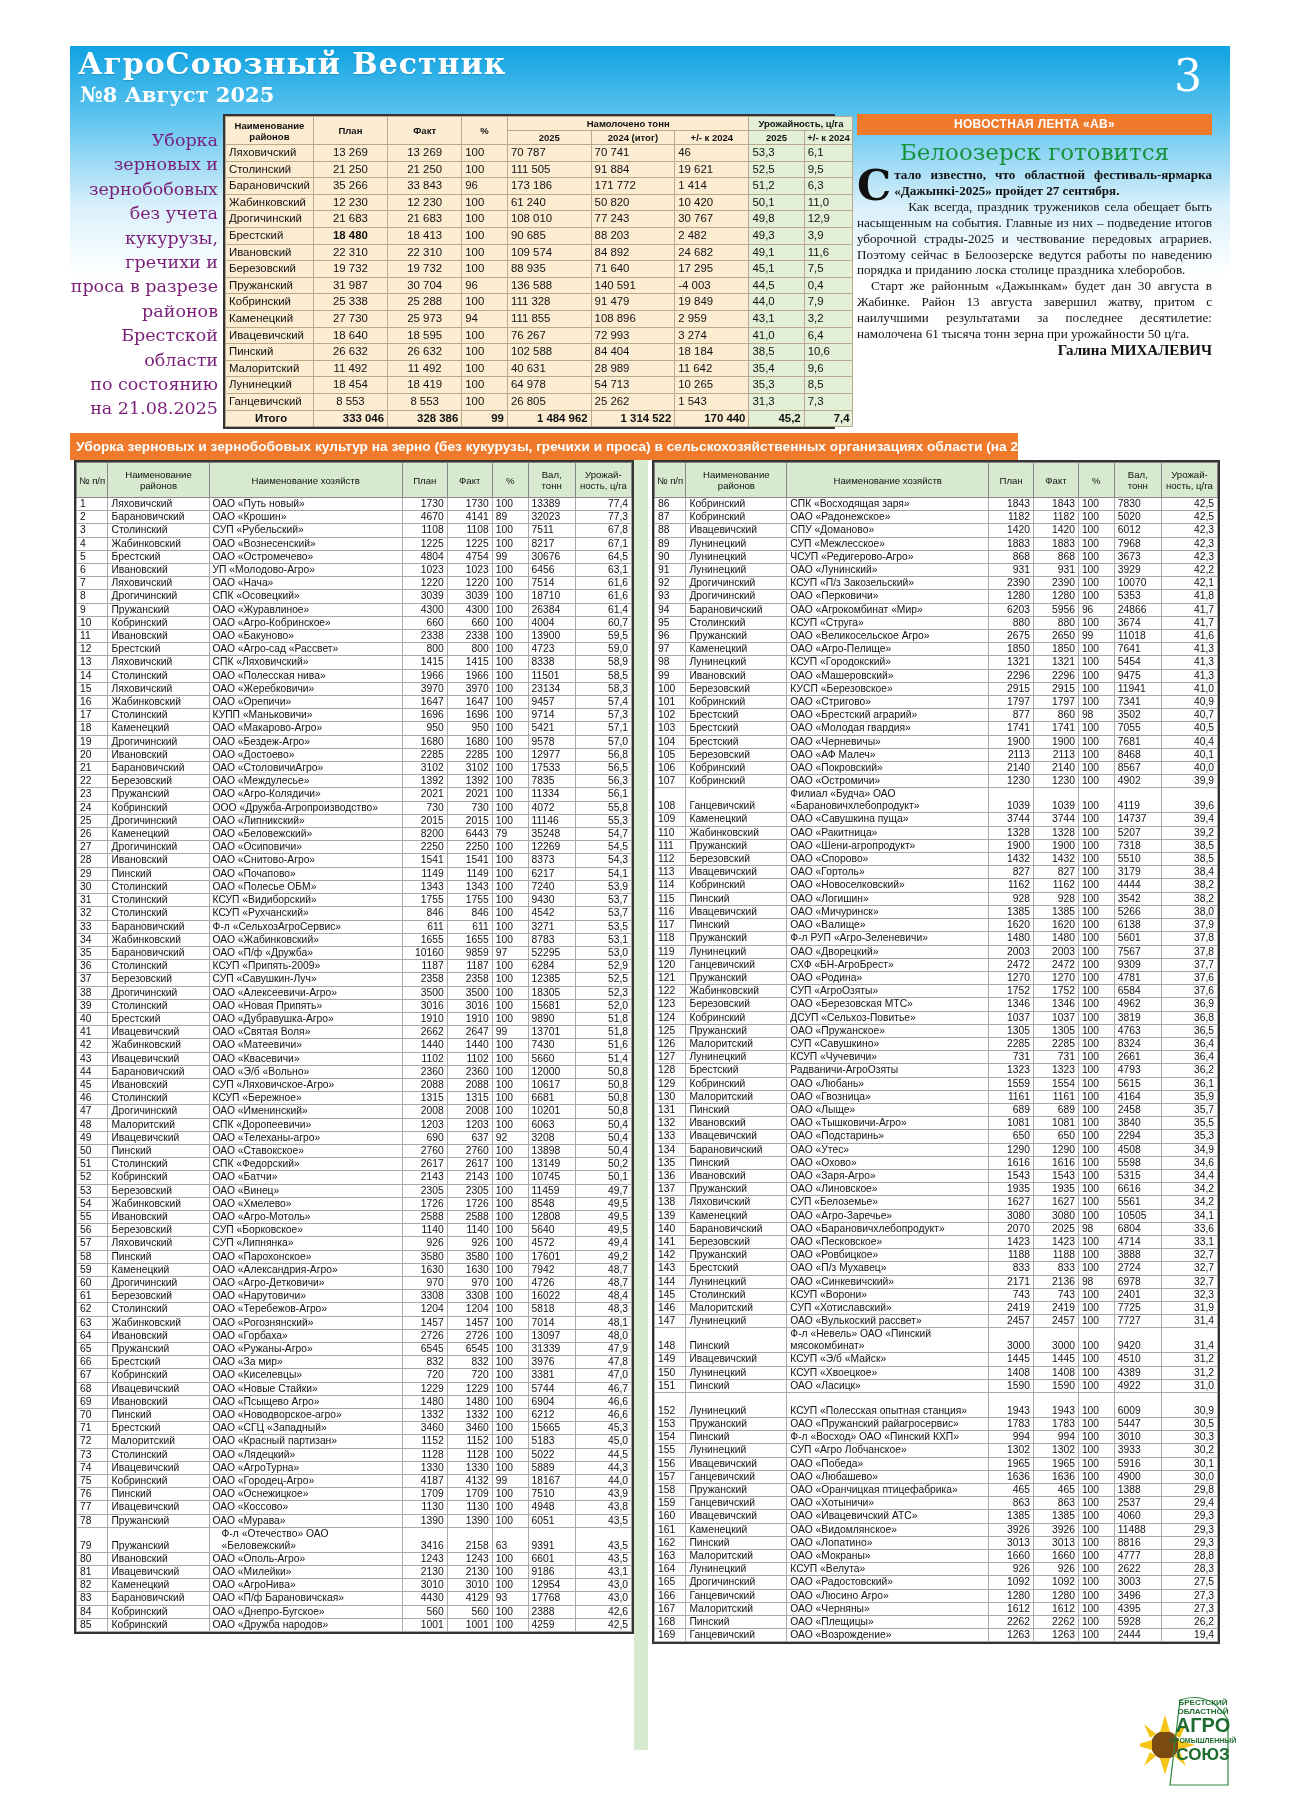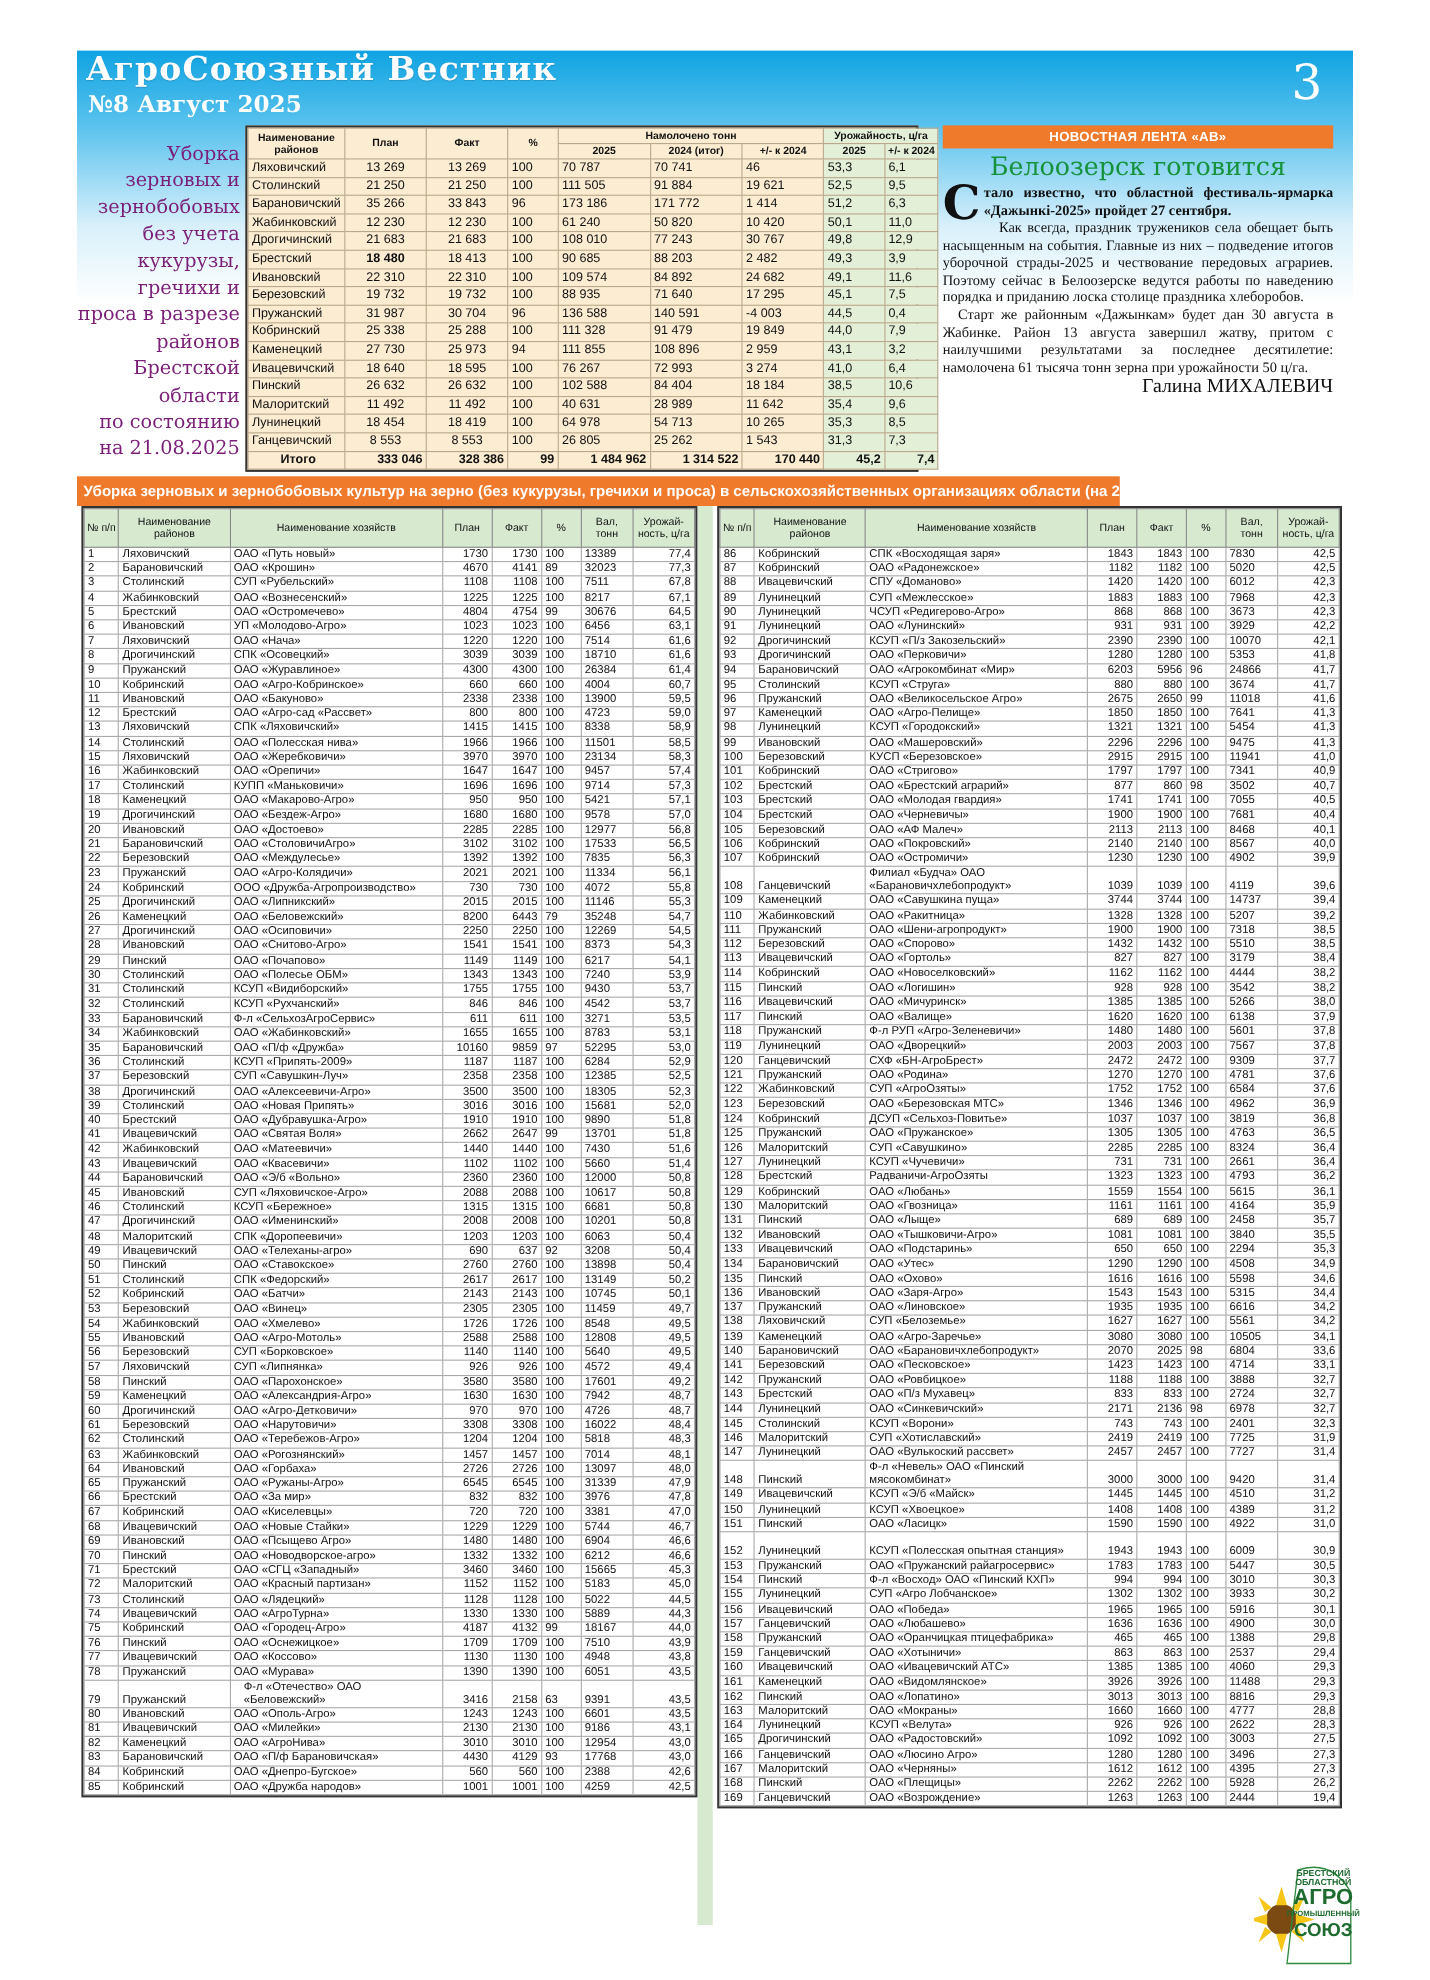--- a/index.html
+++ b/index.html
@@ -17,21 +17,21 @@
   .sum td.num{text-align:left;}
   .sum td.g, .sum th.g{background:#e4efd7;margin-top:48px;}
   .sum tr.total td{font-weight:bold;padding-left:29px;}
   .news{position:absolute;left:857px;top:114px;width:355px;}
   .news-bar{background:#ef7a2c;color:#fff;font-weight:bold;text-align:center;font-size:12px;height:21px;line-height:21px;letter-spacing:.3px;}
   .news-h{font-family:"DejaVu Serif",serif;color:#17923c;font-size:23px;text-align:center;margin:4px 0 2px;}
   .news-body{font-family:"Liberation Serif",serif;font-size:13.1px;line-height:15.9px;text-align:justify;}
   .news-body p{margin:0;text-indent:14px;}
   .news-lead{font-weight:bold;text-indent:0 !important;}
   .dropcap{float:left;font-family:"DejaVu Serif",serif;font-size:43px;line-height:34px;font-weight:bold;margin:1px 3px 0 0;}
-  .author{text-align:right;font-weight:normal;font-size:18px;margin-top:1px;}
+  .author{text-align:right;font-weight:bold;font-size:15px;margin-top:1px;}
   .bigbar{position:absolute;left:70px;top:433px;width:948px;height:27px;background:#ef7a2c;color:#fff;font-weight:bold;font-size:13.7px;line-height:27px;padding-left:6px;box-sizing:border-box;white-space:nowrap;overflow:hidden;}
   .tabwrap{position:absolute;top:460px;border:2px solid #333;background:#fff;}
   .tw-left{left:74px;width:556px;}
   .tw-right{left:652px;width:564px;}
   .sep{position:absolute;left:634px;top:460px;width:14px;height:1290px;background:#d7ead0;}
   .farms{width:100%;font-size:10.3px;table-layout:fixed;}
   .farms th{background:#d7ead0;font-size:9.6px;font-weight:normal;border:1px solid #888;padding:1px 2px;height:32px;line-height:11px;}
   .farms td{border:1px solid #aaa;border-top:none;border-bottom:1px solid #aaa;padding:0 3px;height:12.2px;line-height:12.2px;white-space:nowrap;overflow:hidden;vertical-align:bottom;}
   .farms td.r{text-align:right;}
   .logo{position:absolute;left:1140px;top:1690px;width:90px;height:100px;}

